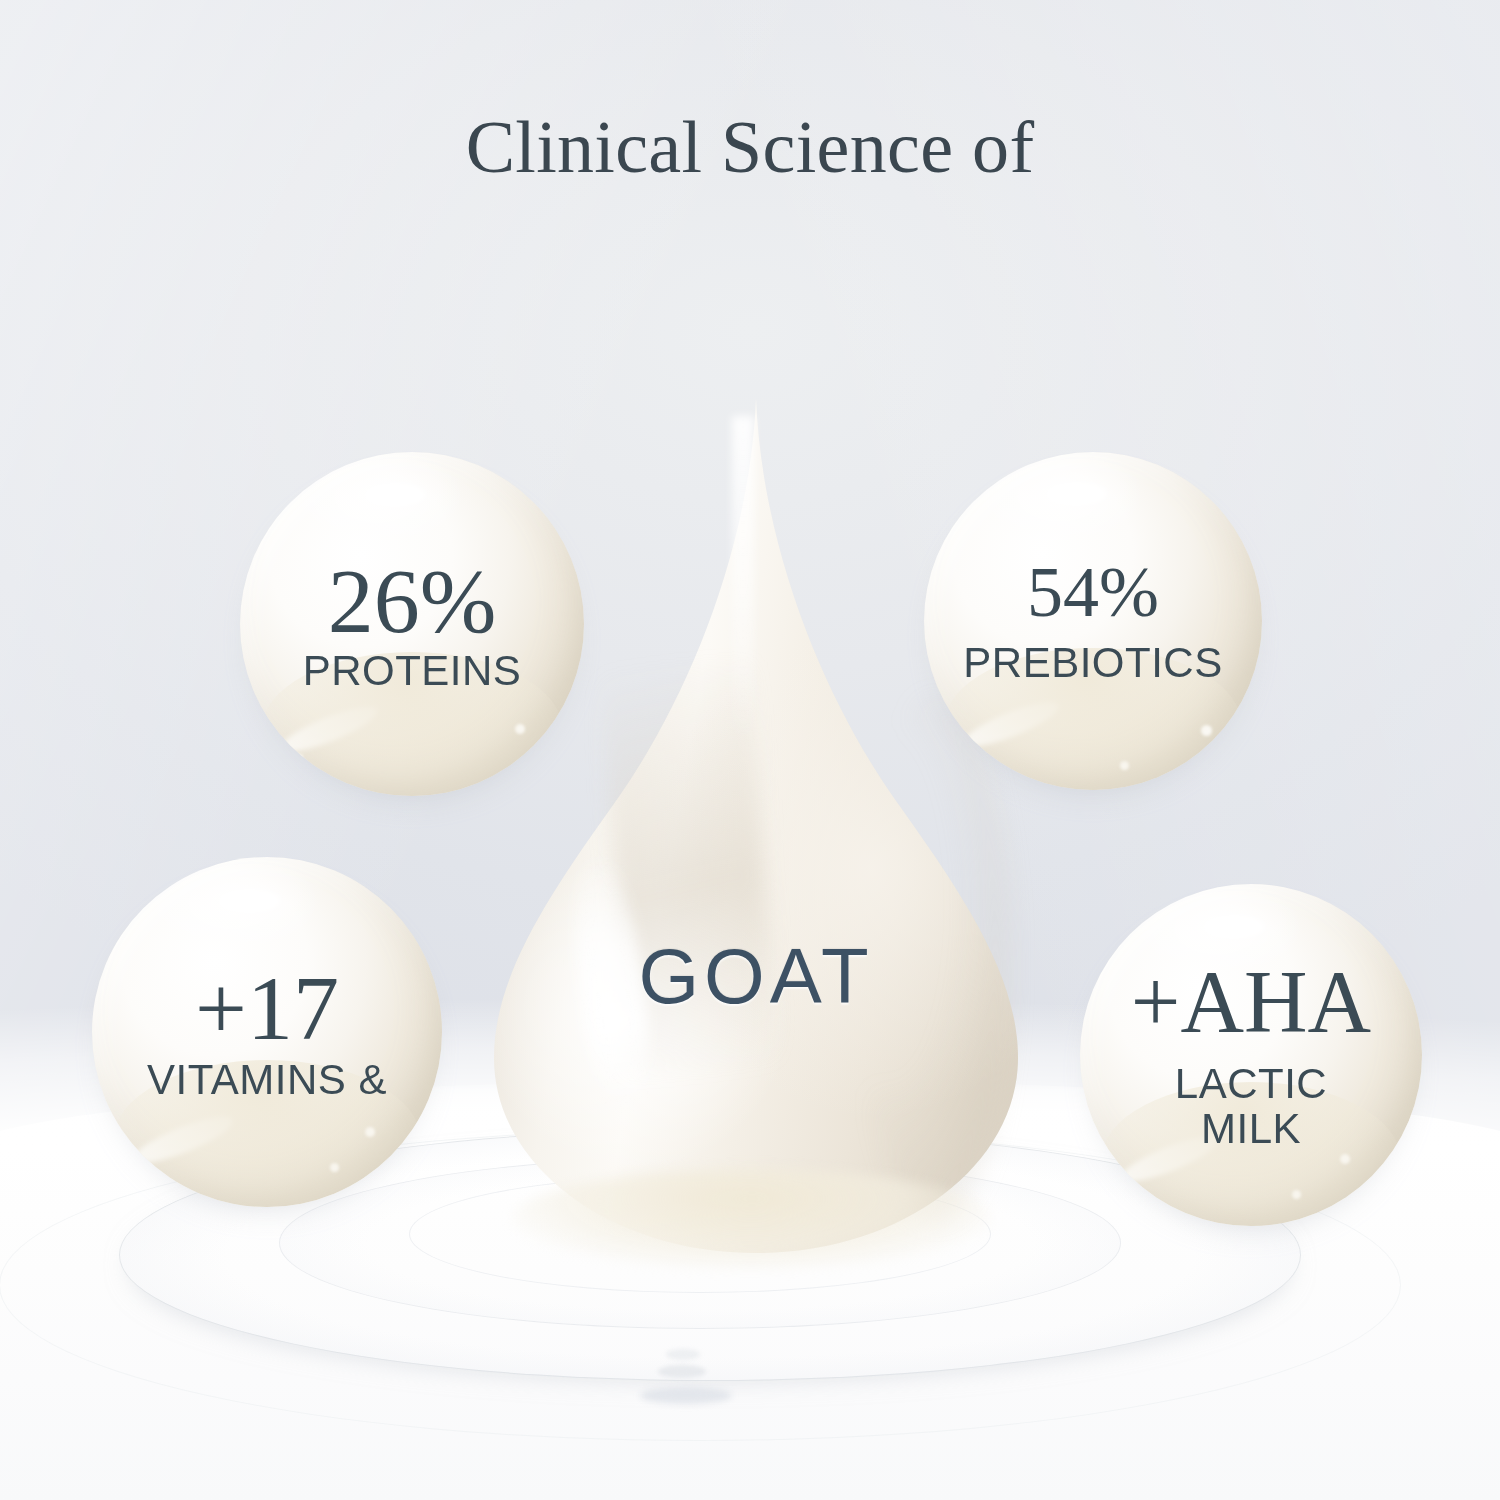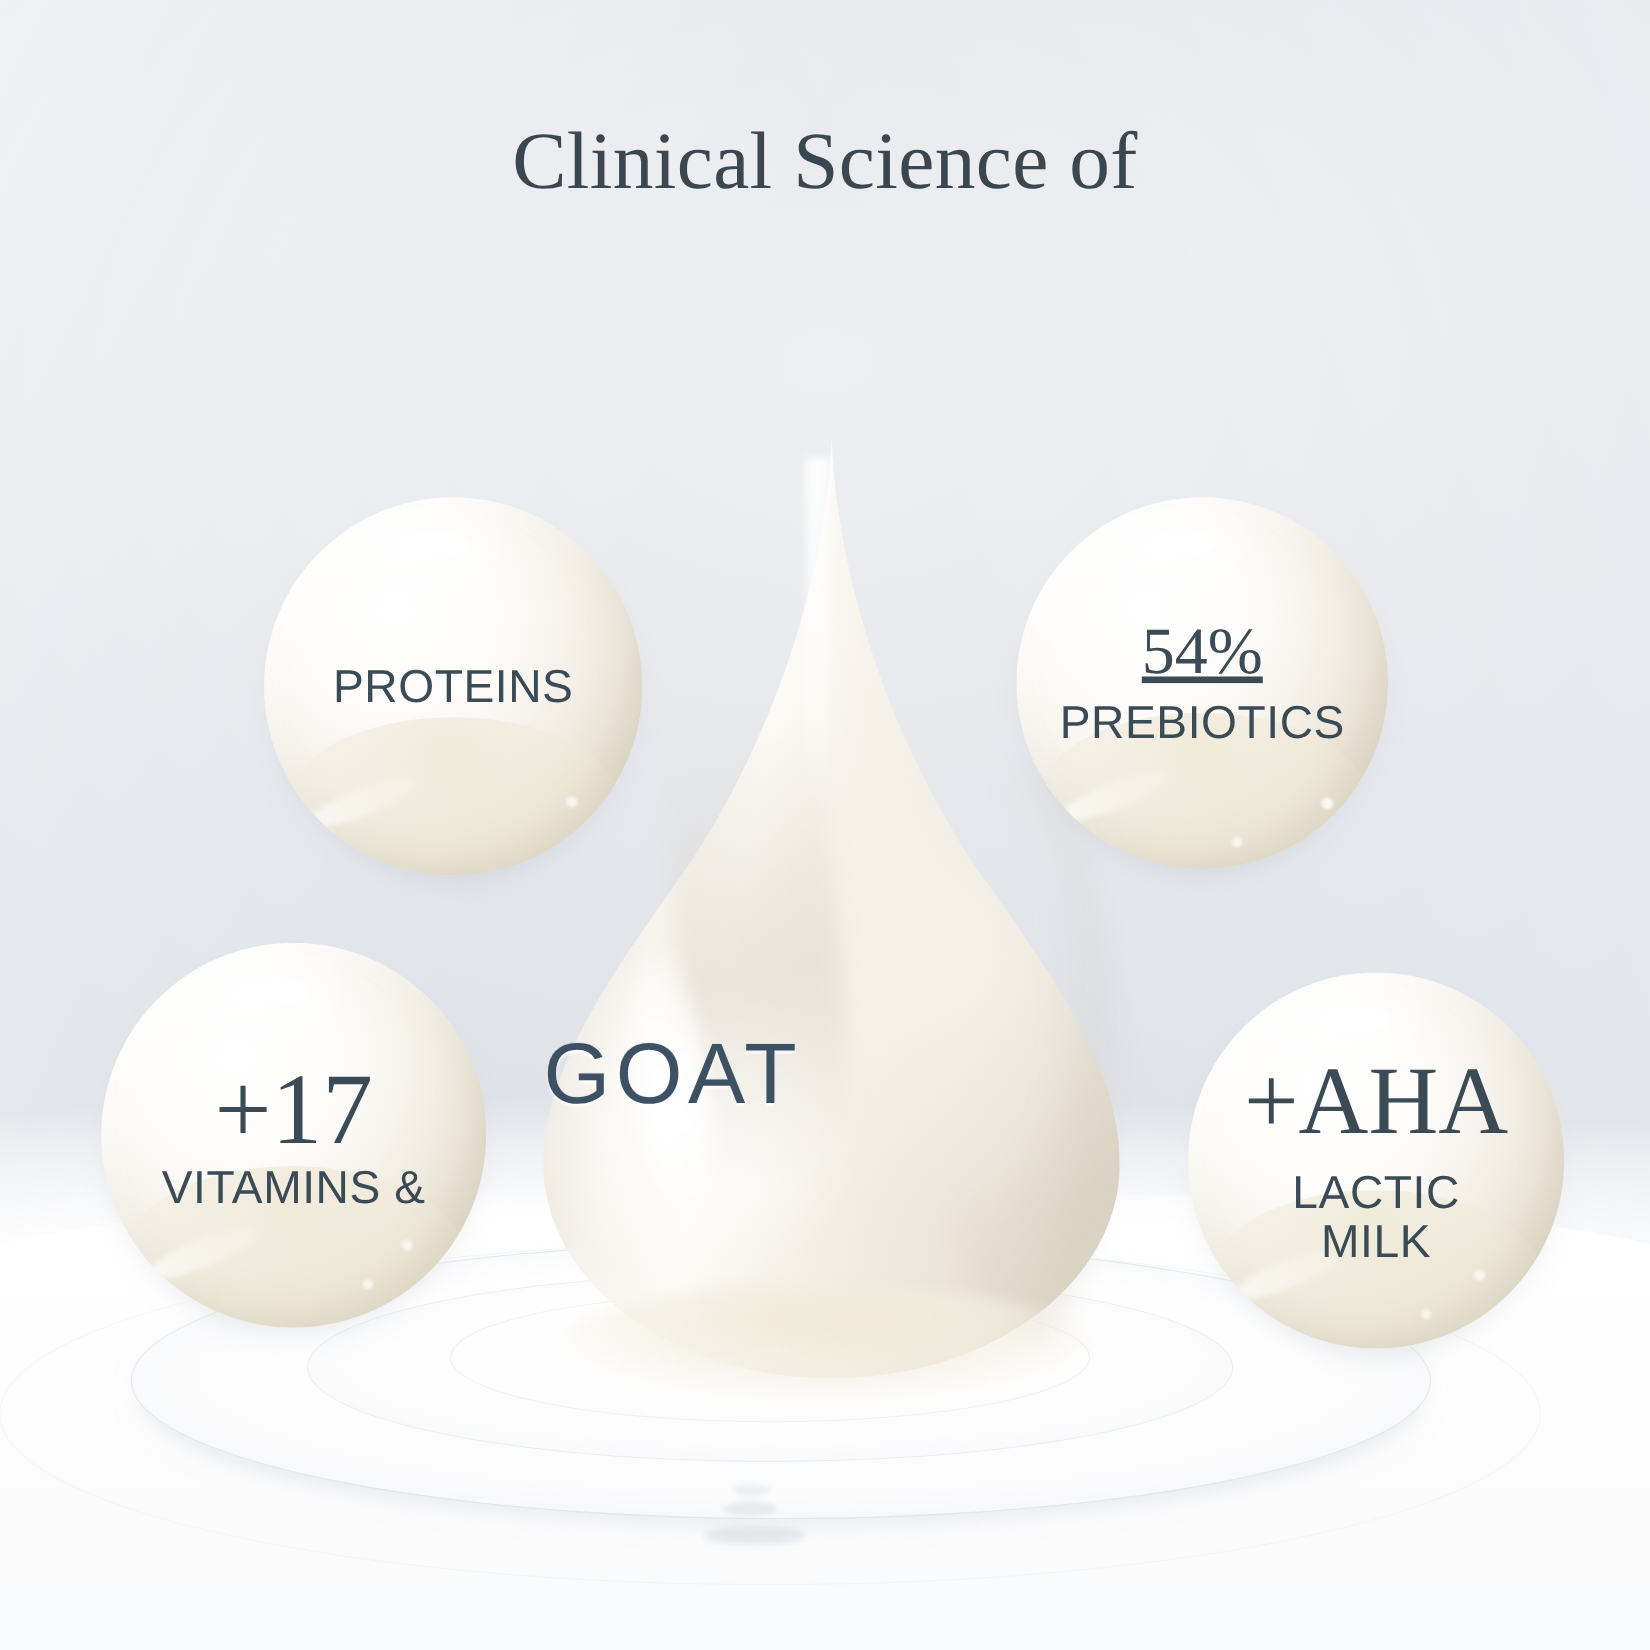--- a/index.html
+++ b/index.html
@@ -191,21 +191,21 @@
     left: 18px; bottom: -16px;
     width: 480px; height: 100px;
     border-radius: 50%;
     background: radial-gradient(ellipse at 50% 30%, rgba(240,233,214,0.95) 0%, rgba(243,238,224,0.70) 45%, rgba(255,255,255,0.0) 80%);
     filter: blur(6px);
   }
   #droplet-text {
     position: absolute;
     left: 0; right: 0;
     top: 540px;
-    text-align: left;
+    text-align: center;
     color: #3d5164;
     font-family: "Liberation Sans", sans-serif;
     font-weight: 400;
     font-size: 78px;
     line-height: 0.98;
     letter-spacing: 5px;
     text-shadow: 0 2px 2px rgba(255,255,255,0.75), 0 -1px 1px rgba(120,120,120,0.12);
   }
   #droplet-text .dline { display: block; }
 
@@ -288,21 +288,21 @@
 
   #bubble-proteins {
     left: 240px; top: 452px; width: 344px; height: 344px;
   }
   #bubble-proteins .bubble-num   { font-size: 92px; margin-bottom: 2px; }
   #bubble-proteins .bubble-label { font-size: 42px; }
 
   #bubble-prebiotics {
     left: 924px; top: 452px; width: 338px; height: 338px;
   }
-  #bubble-prebiotics .bubble-num   { font-size: 60px; margin-bottom: 13px; text-decoration: underline; }
+  #bubble-prebiotics .bubble-num   { font-size: 72px; margin-bottom: 13px; }
   #bubble-prebiotics .bubble-label { font-size: 42px; }
 
   #bubble-vitamins {
     left: 92px; top: 857px; width: 350px; height: 350px;
   }
   #bubble-vitamins .bubble-num   { font-size: 92px; margin-bottom: 4px; }
   #bubble-vitamins .bubble-label { font-size: 42px; }
 
   #bubble-aha {
     left: 1080px; top: 884px; width: 342px; height: 342px;
@@ -342,20 +342,21 @@
     <div id="droplet-text">
       <span class="dline">GOAT</span>
     </div>
   </div>
 
   <div class="bubble" id="bubble-proteins">
     <div class="bubble-glint"></div>
     <div class="bubble-streak"></div>
     <div class="bubble-dot" style="left:80%;bottom:18%;width:10px;height:10px;"></div>
     <div class="bubble-dot" style="left:16%;bottom:10%;width:8px;height:8px;"></div>
+    <div class="bubble-num">26%</div>
     <div class="bubble-label">PROTEINS</div>
   </div>
 
   <div class="bubble" id="bubble-prebiotics">
     <div class="bubble-glint"></div>
     <div class="bubble-streak"></div>
     <div class="bubble-dot" style="left:82%;bottom:16%;width:11px;height:11px;"></div>
     <div class="bubble-dot" style="left:58%;bottom:6%;width:9px;height:9px;"></div>
     <div class="bubble-num">54%</div>
     <div class="bubble-label">PREBIOTICS</div>

